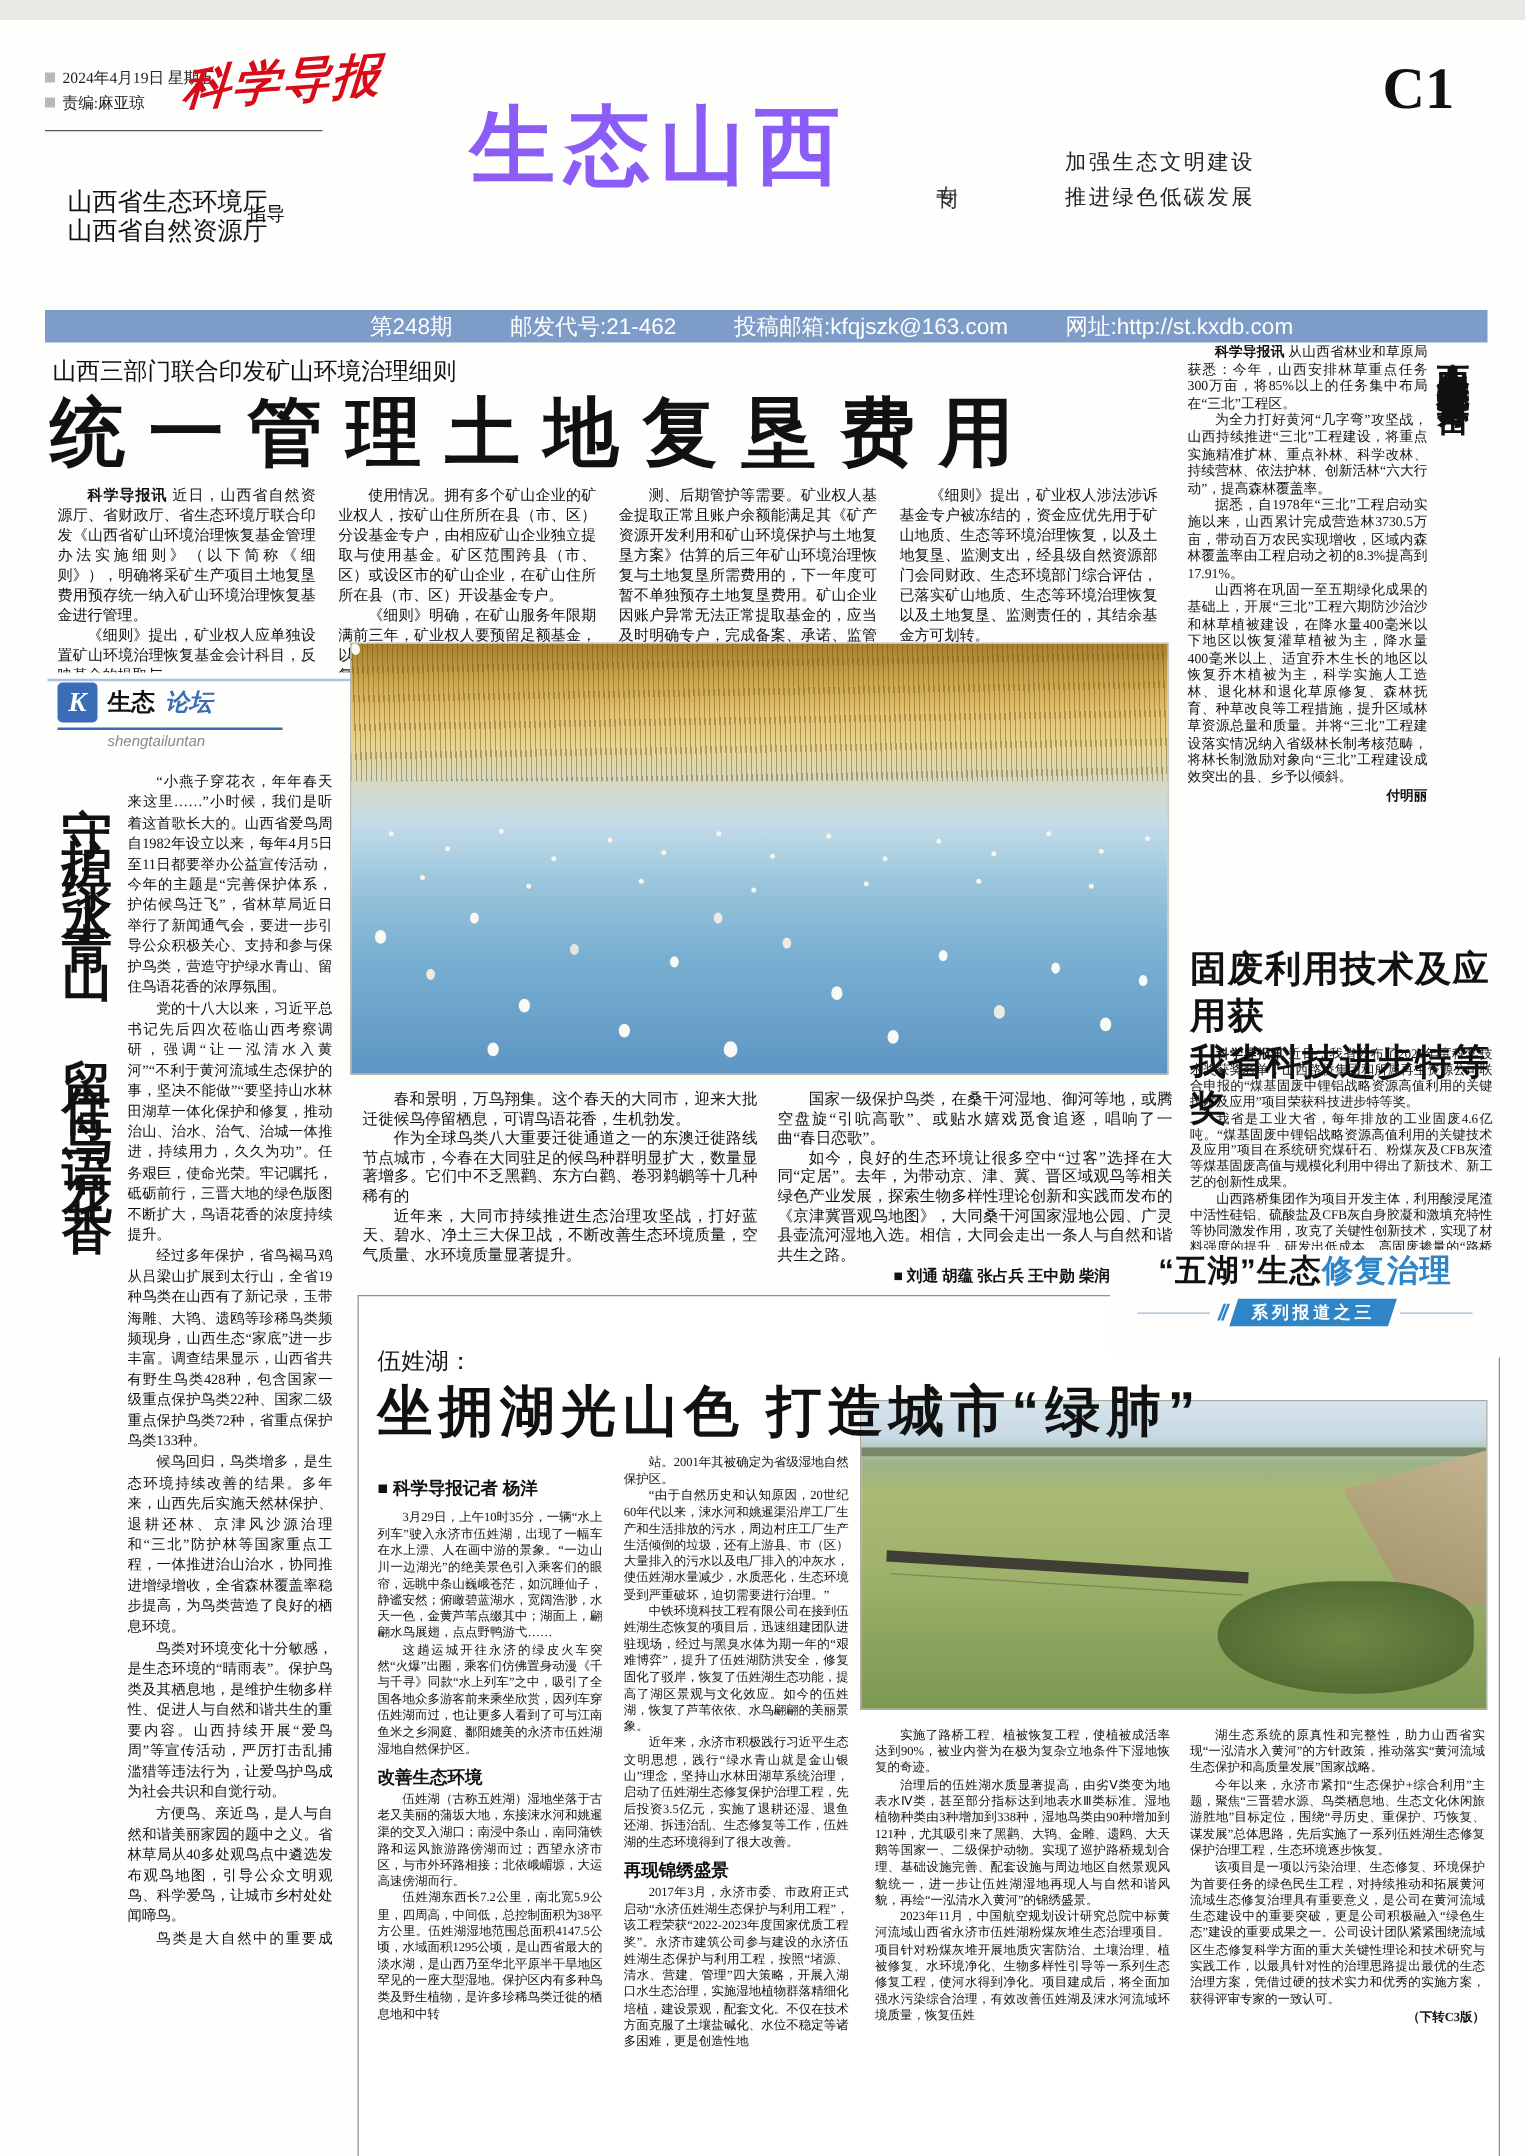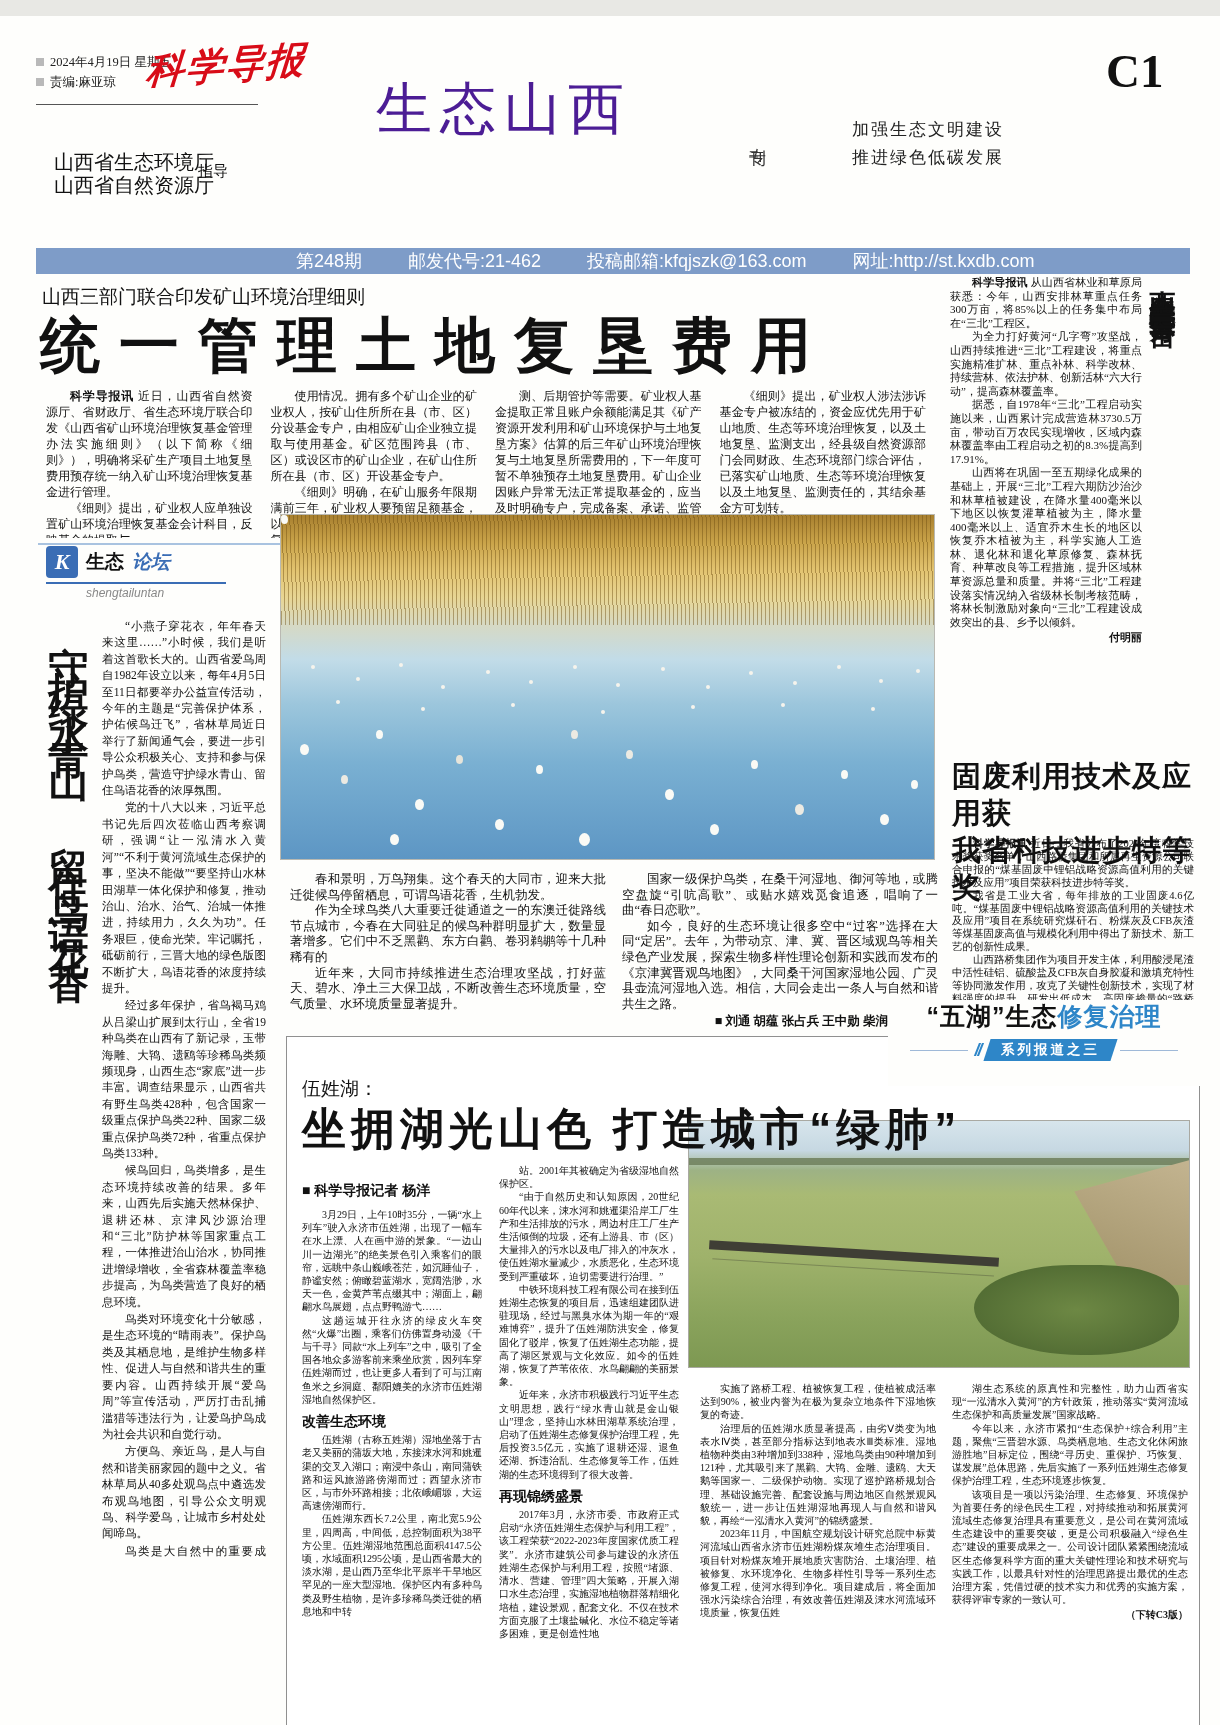--- a/index.html
+++ b/index.html
@@ -10,21 +10,21 @@
   .sign{text-align:right;font-weight:700;margin-top:2px;}
   h4{font-family:"Liberation Sans",sans-serif;font-size:14px;margin:9px 0 5px;text-indent:0;}
   
   .date-block{left:36px;top:36px;font-size:12.5px;line-height:20px;color:#222;}
   .date-block .sq{display:inline-block;width:8px;height:8px;background:#b9b9b9;margin-right:6px;}
   .date-rule{left:36px;top:88px;width:222px;height:1px;background:#555;}
   .masthead{left:146px;top:24px;font-size:38px;font-weight:900;font-style:italic;color:#d80c18;
             transform:rotate(-4deg) skewX(-8deg);letter-spacing:2px;font-family:"Liberation Serif",serif;}
   .guide{left:54px;top:136px;font-size:20px;line-height:23px;font-family:Liberation Mono, monospace;}
   .guide-label{left:198px;top:146px;font-size:15px;font-family:"Liberation Sans",sans-serif;}
-  .big-title{left:376px;top:56px;font-size:56px;font-weight:400;letter-spacing:8px;color:#4c1d95;
+  .big-title{left:376px;top:56px;font-size:68px;font-weight:700;letter-spacing:8px;color:#8b5cf6;
              font-family:"Liberation Serif",serif;white-space:nowrap;}
   .zhuankan{left:746px;top:118px;writing-mode:vertical-rl;font-size:17px;letter-spacing:3px;color:#333;}
   .slogans{left:852px;top:100px;font-size:17px;line-height:28px;color:#222;letter-spacing:2px;}
   .pageno{left:1106px;top:28px;font-size:47px;font-weight:700;font-family:"Liberation Serif",serif;}
   
   .infobar{left:36px;top:232px;width:1154px;height:26px;background:#7e9cc8;color:#fff;
            font-size:18px;line-height:26px;font-family:"Liberation Sans",sans-serif;
            display:flex;gap:46px;padding-left:260px;box-sizing:border-box;white-space:nowrap;}
   
   .kicker{left:42px;top:268px;font-size:19px;font-family:"Liberation Sans",sans-serif;color:#111;}

